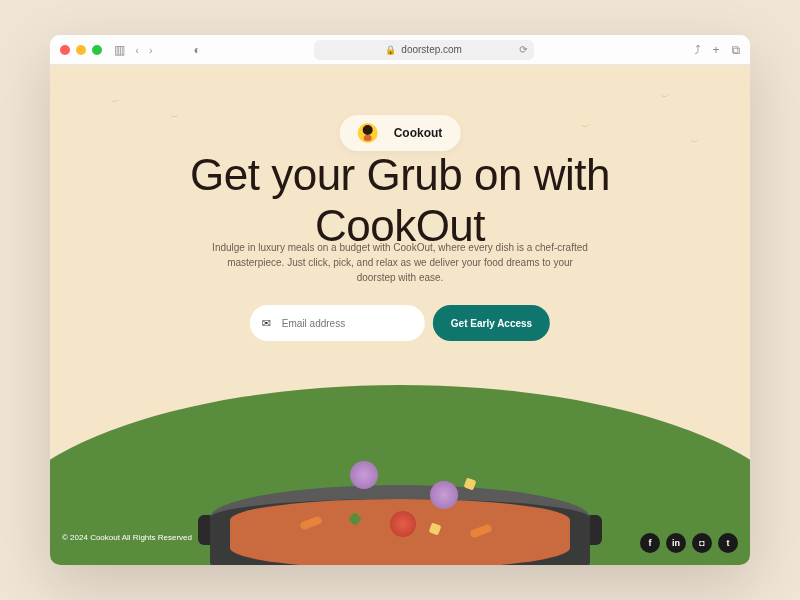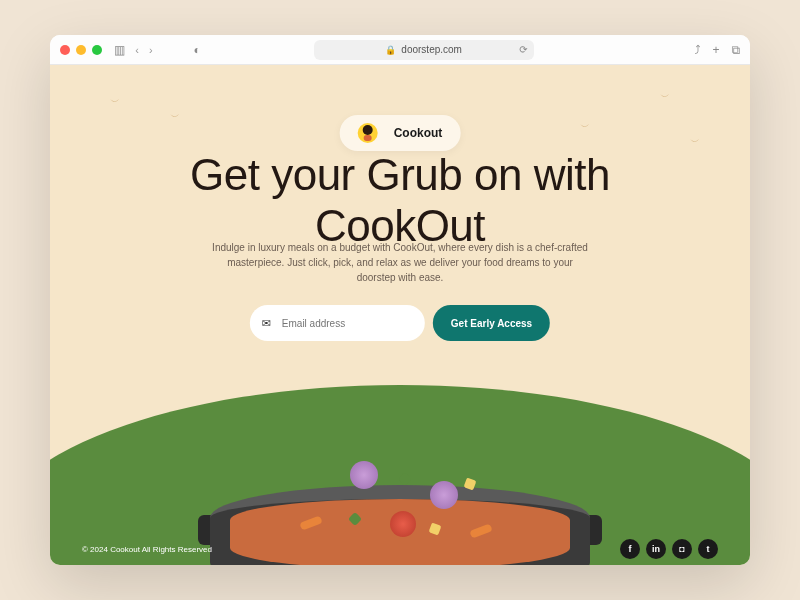--- a/index.html
+++ b/index.html
@@ -227,23 +227,22 @@
 .carrot { width: 22px; height: 8px; background: #e8843a; border-radius: 4px; transform: rotate(-20deg); }
 .herb { width: 10px; height: 10px; background: #5a8c3e; border-radius: 3px; transform: rotate(45deg); }
 .cheese { width: 10px; height: 10px; background: #f2d068; border-radius: 2px; transform: rotate(20deg); }
 .footer-bar {
   position: absolute;
   bottom: 0;
   left: 0;
   right: 0;
   height: 32px;
   display: flex;
-  align-items: center;
   justify-content: space-between;
-  padding: 0 32px;
+  padding: 0 12px;
 }
 .copyright { font-size: 8px; color: #fff; font-weight: 500; }
 .social-links { display: flex; gap: 6px; }
 .social-btn {
   width: 20px; height: 20px;
   background: #1a1a1a;
   border-radius: 50%;
   display: flex;
   align-items: center;
   justify-content: center;

